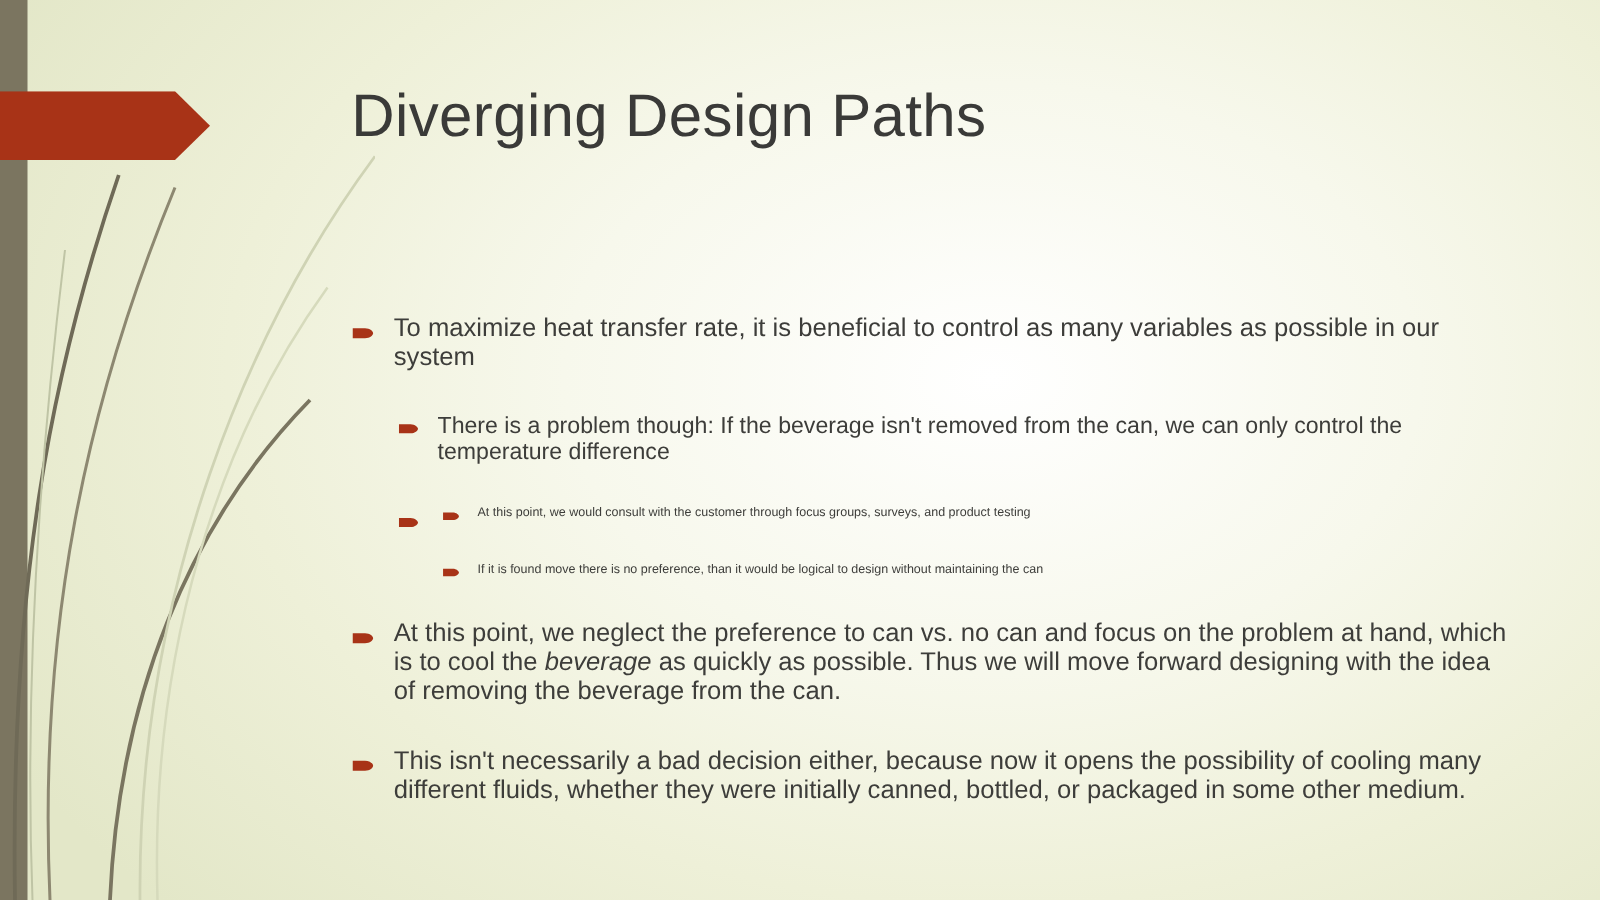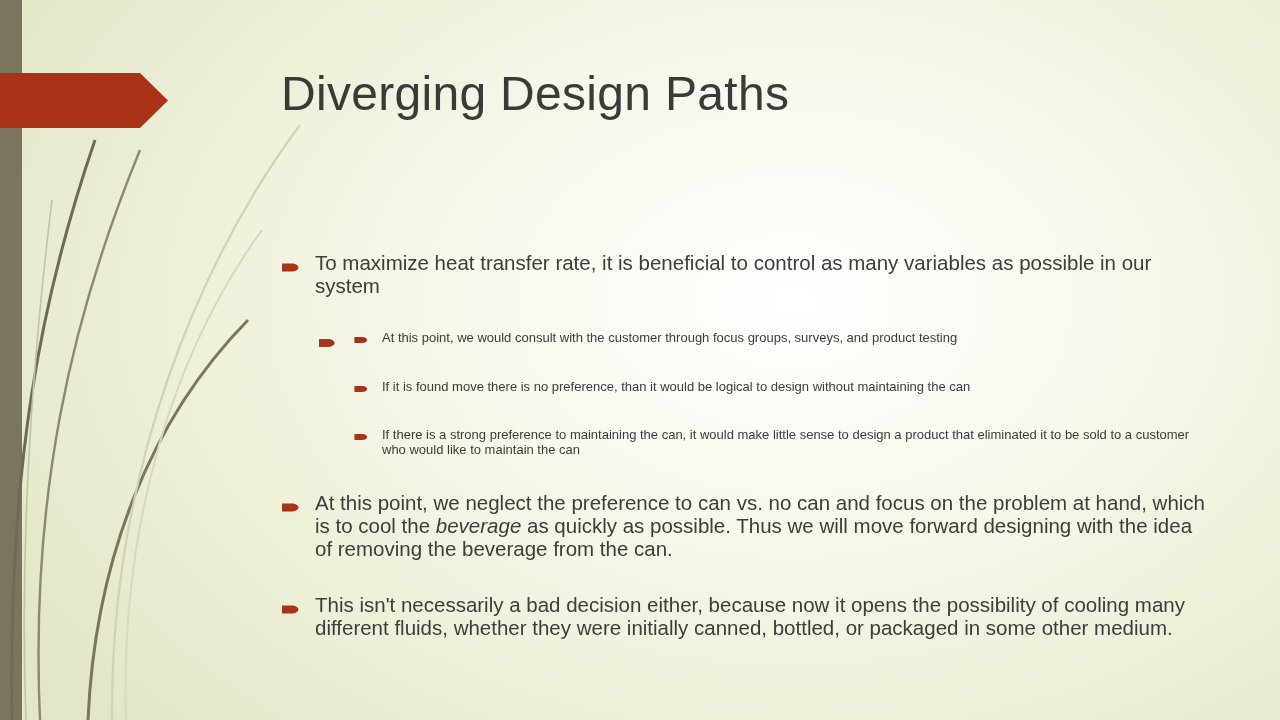--- a/index.html
+++ b/index.html
@@ -99,21 +99,21 @@
     top: 3px;
     left: 4px;
   }
   
   .l3 {
     margin-top: 6px;
     margin-left: 42px;
   }
   .l3 > li {
     padding-left: 32px;
-    font-size: 13px;
+    font-size: 10px;
     line-height: 1.18;
     margin-bottom: 7px;
   }
   .l3 > li > .bullet {
     top: 3px;
     left: 4px;
   }
   em { font-style: italic; }
 </style>
 </head>
@@ -149,20 +149,21 @@
         </span>
         <span>To maximize heat transfer rate, it is beneficial to control as many variables as possible in our system</span>
 
         <ul class="lvl l2">
           <li>
             <span class="bullet">
               <svg width="16" height="12" viewBox="0 0 17 13">
                   <path d="M0 2.5 L10 2.5 C14 2.5 16.5 5 16.5 6.5 C16.5 8 14 10.5 10 10.5 L0 10.5 Z" fill="#a83317"></path>
                 </svg>
             </span>
+            <span>There is a problem though: If the beverage isn't removed from the can, we can only control the temperature difference</span>
           </li>
 
           <li>
             <span class="bullet">
               <svg width="16" height="12" viewBox="0 0 17 13">
                   <path d="M0 2.5 L10 2.5 C14 2.5 16.5 5 16.5 6.5 C16.5 8 14 10.5 10 10.5 L0 10.5 Z" fill="#a83317"></path>
                 </svg>
             </span>
 
             <ul class="lvl l3">
@@ -175,28 +176,20 @@
                 <span>At this point, we would consult with the customer through focus groups, surveys, and product testing</span>
               </li>
               <li>
                 <span class="bullet">
                   <svg width="14" height="10" viewBox="0 0 17 13">
                       <path d="M0 2.5 L10 2.5 C14 2.5 16.5 5 16.5 6.5 C16.5 8 14 10.5 10 10.5 L0 10.5 Z" fill="#a83317"></path>
                     </svg>
                 </span>
                 <span>If it is found move there is no preference, than it would be logical to design without maintaining the can</span>
               </li>
-              <li>
-                <span class="bullet">
-                  <svg width="14" height="10" viewBox="0 0 17 13">
-                      <path d="M0 2.5 L10 2.5 C14 2.5 16.5 5 16.5 6.5 C16.5 8 14 10.5 10 10.5 L0 10.5 Z" fill="#a83317"></path>
-                    </svg>
-                </span>
-                <span>If there is a strong preference to maintaining the can, it would make little sense to design a product that eliminated it to be sold to a customer who would like to maintain the can</span>
-              </li>
             </ul>
           </li>
         </ul>
       </li>
 
       <li>
         <span class="bullet">
           <svg width="17" height="13" viewBox="0 0 17 13">
               <path d="M0 2.5 L10 2.5 C14 2.5 16.5 5 16.5 6.5 C16.5 8 14 10.5 10 10.5 L0 10.5 Z" fill="#a83317"></path>
             </svg>

